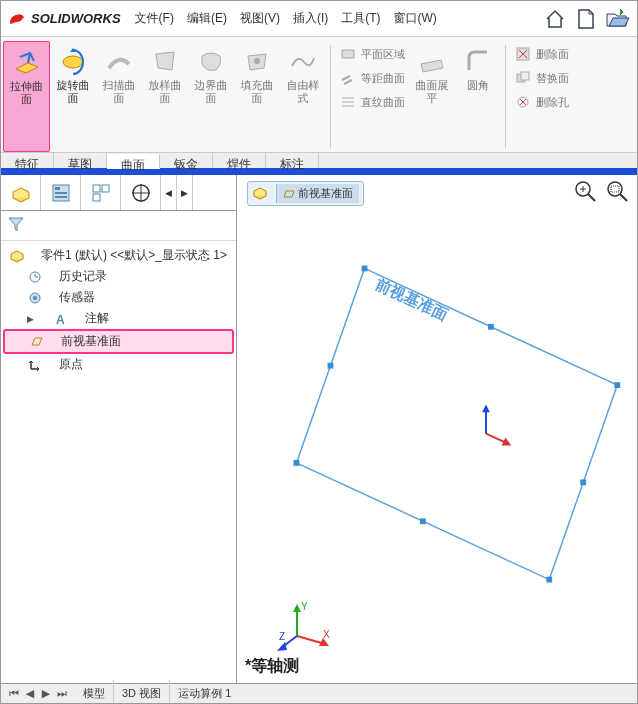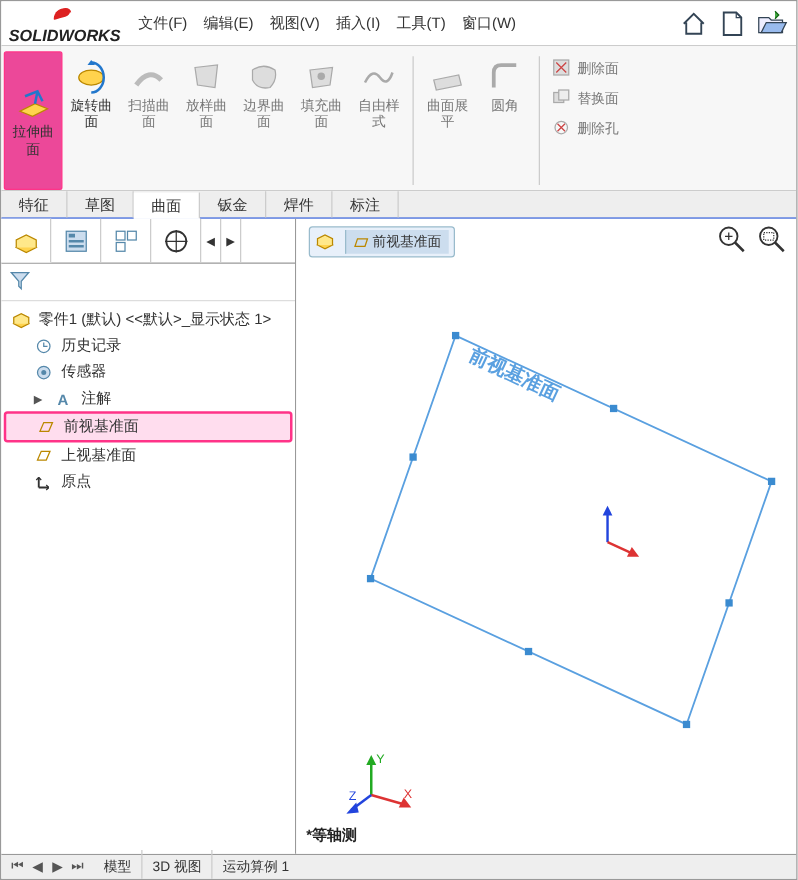--- a/index.html
+++ b/index.html
@@ -1,66 +1,66 @@
 <!DOCTYPE html>
 <html><head>
 <meta charset="utf-8">
 <style>
 * { box-sizing: border-box; margin: 0; padding: 0; font-family: "Microsoft YaHei", Arial, sans-serif; }
 body { width: 638px; height: 704px; background: #fff; font-size: 12px; color: #333; overflow: hidden; border: 1px solid #999; position: relative; }
 
 
 .menubar { height: 36px; display: flex; align-items: center; padding: 0 6px; background: #fff; border-bottom: 1px solid #ccc; }
-.logo { display: flex; align-items: center; margin-right: 10px; flex-direction: column; }
+.logo { display: flex; align-items: center; margin-right: 10px; }
 .logo svg { margin-right: 4px; }
 .logo-text { font-weight: bold; font-style: italic; font-size: 13px; color: #222; }
 .menu-items { display: flex; gap: 5px; }
 .menu-items span { padding: 2px 4px; cursor: default; }
 .top-right { margin-left: auto; display: flex; gap: 8px; align-items: center; }
 
 
 .ribbon { display: flex; background: #f7f7f7; border-bottom: 1px solid #ccc; padding: 4px 2px 0 2px; min-height: 116px; }
 .rbtn { display: flex; flex-direction: column; align-items: center; justify-content: flex-start; padding: 4px 6px; text-align: center; font-size: 11px; color: #777; min-width: 46px; }
-.rbtn.active { border: 1px solid #f38; background: #ec4899; color: #333; border-radius: 2px; justify-content: center; }
+.rbtn.active { border: 1px solid #f38; background: #f9a8d4; color: #333; border-radius: 2px; }
 .rbtn.enabled { color: #333; }
 .rbtn .ico { width: 32px; height: 32px; margin-bottom: 2px; display: flex; align-items: center; justify-content: center; }
 .rbtn .lbl { line-height: 1.2; max-width: 50px; }
 .rsep { width: 1px; background: #ccc; margin: 4px 4px; }
 .rcol { display: flex; flex-direction: column; gap: 2px; padding: 2px 4px; }
 .rcol .rrow { display: flex; align-items: center; gap: 4px; font-size: 11px; color: #777; padding: 2px 0; }
 .rcol .rrow .smico { width: 18px; height: 18px; display: flex; align-items: center; justify-content: center; }
 
 
-.tabbar { display: flex; background: #eee; border-bottom: 1px solid #1d4ed8; height: 22px; }
+.tabbar { display: flex; background: #eee; border-bottom: 7px solid #1d4ed8; height: 22px; }
 .tab { padding: 3px 14px; font-size: 12px; border-right: 1px solid #ccc; cursor: default; }
 .tab.active { background: #fff; border-bottom: 1px solid #fff; position: relative; top: 1px; }
 
 
 .content { display: flex; height: calc(100% - 36px - 116px - 22px - 20px); }
 .sidepanel { width: 236px; border-right: 1px solid #999; display: flex; flex-direction: column; background: #fff; }
 .sp-tabs { display: flex; border-bottom: 1px solid #999; height: 36px; }
 .sp-tab { flex: 0 0 40px; border-right: 1px solid #ccc; display: flex; align-items: center; justify-content: center; }
 .sp-tab.active { background: #fff; }
 .sp-filter { padding: 4px 6px; border-bottom: 1px solid #ddd; }
 .tree { padding: 4px 2px; font-size: 12px; }
-.tree-item { display: flex; align-items: center; gap: 6px; padding: 2px 2px 2px 6px; }
+.tree-item { display: flex; align-items: center; gap: 16px; padding: 2px 2px 2px 6px; }
 .tree-item.child { padding-left: 24px; }
 .tree-item.highlight { border: 2px solid #f38; background: #fde; border-radius: 3px; }
 .tree-item.link { color: #06c; text-decoration: underline; }
 .tree-item .exp { width: 10px; font-size: 9px; color: #555; }
 .tree-item .tico { width: 16px; height: 16px; display: flex; align-items: center; justify-content: center; }
 
 .viewport { flex: 1; position: relative; background: #fff; }
 .vp-toolbar { position: absolute; top: 4px; right: 6px; display: flex; gap: 6px; }
 .vp-breadcrumb { position: absolute; top: 6px; left: 10px; display: flex; align-items: center; background: #e8f0fa; border: 1px solid #9bc; border-radius: 3px; padding: 2px 4px; font-size: 11px; }
 .vp-breadcrumb .bc-ico { width: 20px; height: 18px; margin-right: 2px; }
 .vp-breadcrumb .bc-arrow { background: #cde; padding: 2px 6px; margin-left: 2px; border-left: 1px solid #9bc; }
 .iso-view { position: absolute; top: 30px; left: 40px; right: 10px; bottom: 40px; }
 .iso-view svg { width: 100%; height: 100%; }
-.view-label { position: absolute; bottom: 6px; left: 8px; font-size: 12px; font-weight: bold; color: #222; }
+.view-label { position: absolute; bottom: 6px; left: 8px; font-size: 16px; font-weight: bold; color: #222; }
 .triad { position: absolute; bottom: 24px; left: 40px; }
 
 
 .bottom-tabs { height: 20px; display: flex; align-items: center; background: #eee; border-top: 1px solid #999; font-size: 11px; }
 .bt-nav { display: flex; gap: 2px; padding: 0 6px; }
 .bt-nav span { width: 14px; text-align: center; color: #555; }
 .bt-tab { padding: 6px 8px; border-left: 1px solid #ccc; }
 .bt-tab.first { border-left: none; }
 .filler { flex: 1; }
 </style>
@@ -161,20 +161,46 @@
   <div class="rbtn">
     <span class="ico">
         <svg width="30" height="30">
           <path d="M4 20 Q10 8 16 16 Q22 24 26 12" stroke="#aaa" fill="none" stroke-width="2"></path>
         </svg>
       </span>
     <span class="lbl" style="white-space:pre-line">自由样
 式</span>
   </div>
   <div class="rsep"></div>
+  <div class="rcol">
+    <div class="rrow">
+        <span class="smico">
+          <svg width="16" height="16">
+            <rect x="2" y="4" width="12" height="8" fill="#ddd" stroke="#aaa"></rect>
+          </svg>
+        </span>
+        <span>平面区域</span>
+      </div>
+    <div class="rrow">
+        <span class="smico">
+          <svg width="16" height="16">
+            <path d="M2 10 L10 6 M4 14 L12 10" stroke="#aaa" stroke-width="2"></path>
+          </svg>
+        </span>
+        <span>等距曲面</span>
+      </div>
+    <div class="rrow">
+        <span class="smico">
+          <svg width="16" height="16">
+            <path d="M2 4 L14 4 M2 8 L14 8 M2 12 L14 12" stroke="#aaa"></path>
+          </svg>
+        </span>
+        <span>直纹曲面</span>
+      </div>
+  </div>
   <div class="rbtn">
     <span class="ico">
         <svg width="30" height="30">
           <path d="M4 18 L24 14 L26 22 L6 26 Z" fill="#ddd" stroke="#aaa"></path>
         </svg>
       </span>
     <span class="lbl" style="white-space:pre-line">曲面展
 平</span>
   </div>
   <div class="rbtn">
@@ -303,28 +329,20 @@
           </span>
         <span>注解</span>
       </div>
       <div class="tree-item child highlight">
         <span class="tico">
             <svg width="14" height="14">
               <path d="M2 10 L5 3 L12 3 L9 10 Z" fill="none" stroke="#b80"></path>
             </svg>
           </span>
         <span>前视基准面</span>
-      </div>
-      <div class="tree-item child">
-        <span class="tico">
-            <svg width="14" height="14">
-              <path d="M2 10 L5 3 L12 3 L9 10 Z" fill="none" stroke="#b80"></path>
-            </svg>
-          </span>
-        <span>上视基准面</span>
       </div>
       <div class="tree-item child">
         <span class="tico">
             <svg width="14" height="14">
               <path d="M3 11 L3 3 M3 11 L11 11" stroke="#333" stroke-width="1.5"></path>
               <path d="M3 3 L1 5 M3 3 L5 5 M11 11 L9 9 M11 11 L9 13" stroke="#333"></path>
             </svg>
           </span>
         <span>原点</span>
       </div>

